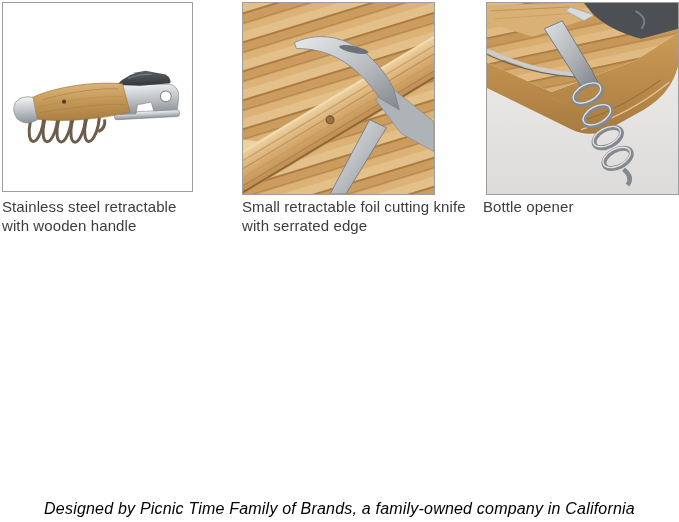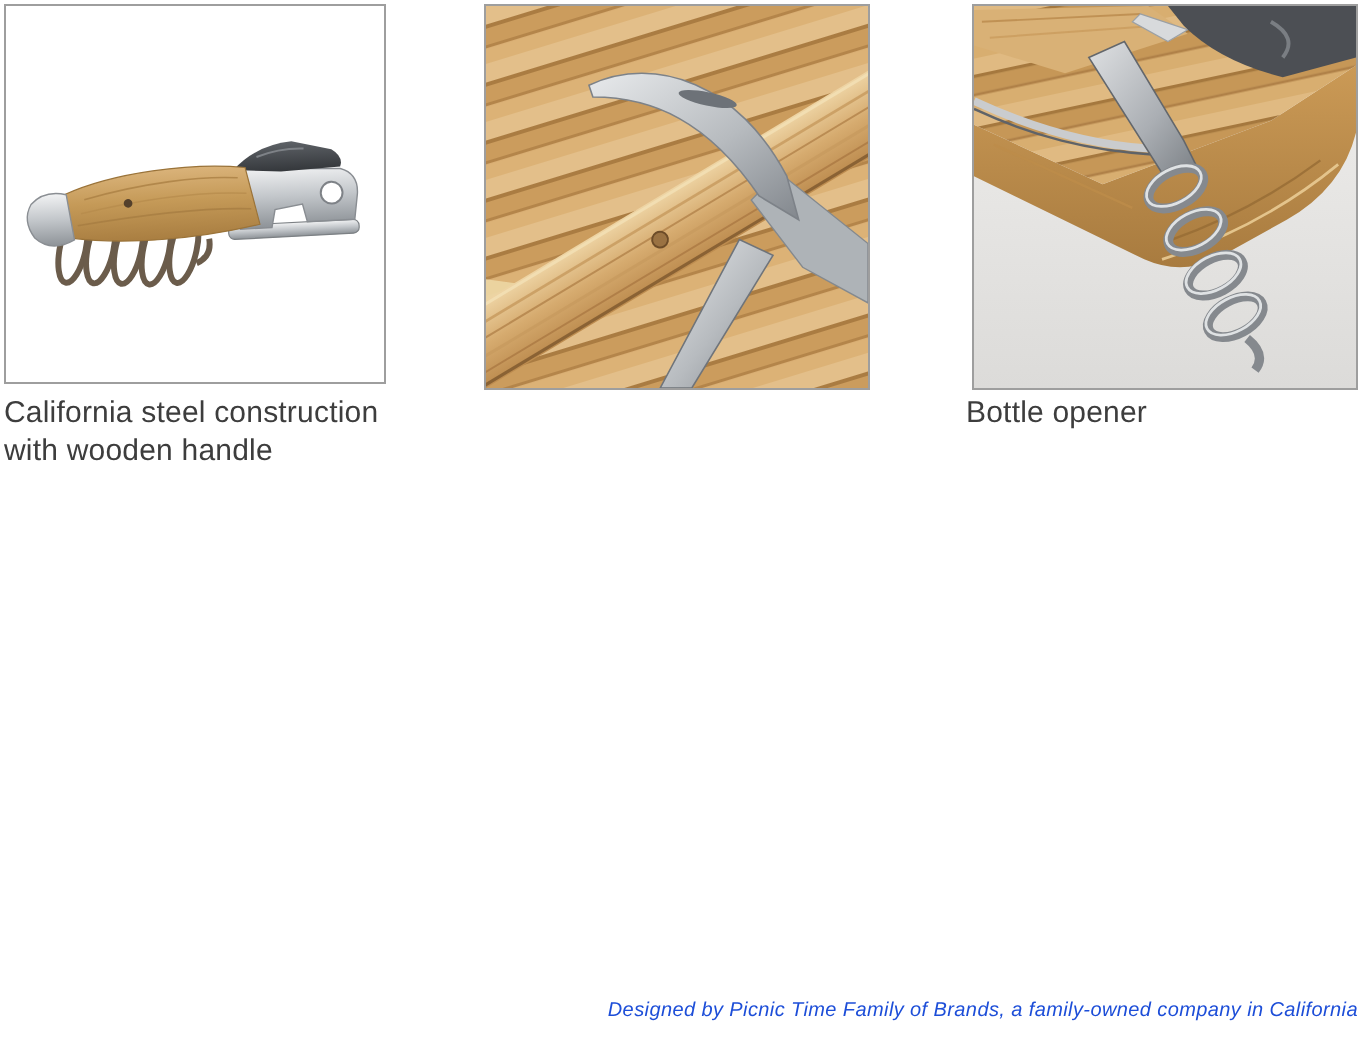--- a/index.html
+++ b/index.html
@@ -10,21 +10,21 @@
   .panel-2{left:242px;}
   .panel-3{left:486px;text-decoration:underline;}
   .imgbox{box-sizing:border-box;border:1px solid #9e9e9e;background:#fff;overflow:hidden;}
   .panel-1 .imgbox{width:191px;height:190px;}
   .panel-2 .imgbox,.panel-3 .imgbox{width:193px;height:193px;}
   .imgbox svg{display:block;width:100%;height:100%;}
   figcaption{position:absolute;left:0;top:196px;font-size:15px;line-height:18.5px;color:#3d3d3d;letter-spacing:0.1px;}
   .panel-1 figcaption{width:205px;}
   .panel-2 figcaption{width:252px;}
   .panel-3 figcaption{left:-3px;width:200px;}
-  .footer{position:absolute;left:0;top:500px;width:679px;text-align:right;font-style:italic;font-size:10px;color:#1d4ed8;letter-spacing:0.2px;}
+  .footer{position:absolute;left:0;top:500px;width:679px;text-align:center;font-style:italic;font-size:16px;color:#000000;letter-spacing:0.2px;}
 </style>
 </head>
 <body>
 
 <div class="canvas">
 
   <figure class="panel panel-1">
     <div class="imgbox">
       <svg viewBox="0 0 191 190" preserveAspectRatio="none">
         <defs>
@@ -60,21 +60,21 @@
           <path d="M128,78 Q140,74 152,75" stroke="#7e8287" stroke-width="1" fill="none"></path>
           <path d="M30,92 C55,82 95,79 122,83 L128,112 C95,118 60,119 32,114 Z" fill="url(#wood1)" stroke="#9a7339" stroke-width="0.6"></path>
           <path d="M40,95 C70,88 100,86 118,88" stroke="#aa7f44" stroke-width="0.8" fill="none" opacity="0.8"></path>
           <path d="M38,102 C70,96 100,94 122,96" stroke="#b58a4c" stroke-width="0.7" fill="none" opacity="0.7"></path>
           <path d="M36,108 C70,104 100,102 124,104" stroke="#a47a40" stroke-width="0.8" fill="none" opacity="0.7"></path>
           <circle cx="62" cy="98" r="2.2" fill="#54402b"></circle>
           <path d="M31,92 L34,115 Q22,121 14,113 Q8,104 13,96 Q20,89 31,92 Z" fill="url(#steel1)" stroke="#8a8e93" stroke-width="0.7"></path>
         </g>
       </svg>
     </div>
-    <figcaption>California steel construction with wooden handle</figcaption>
+    <figcaption>Stainless steel retractable with wooden handle</figcaption>
   </figure>
 
   <figure class="panel panel-2">
     <div class="imgbox">
       <svg viewBox="0 0 193 193" preserveAspectRatio="none">
         <defs>
           <pattern id="bamboo2" width="28" height="28" patternUnits="userSpaceOnUse" patternTransform="rotate(-17)">
             <rect width="28" height="28" fill="#d4a76a"></rect>
             <rect y="0" width="28" height="9" fill="#e3bf8a"></rect>
             <rect y="9" width="28" height="2" fill="#aa7c42"></rect>
@@ -104,20 +104,21 @@
           <line x1="-40" y1="118" x2="230" y2="118" stroke="#c79a5e" stroke-width="1.6" opacity="0.7"></line>
           <line x1="-40" y1="125" x2="230" y2="125" stroke="#a87540" stroke-width="1" opacity="0.7"></line>
           <line x1="-40" y1="130.5" x2="230" y2="130.5" stroke="#8a6234" stroke-width="1.6"></line>
           <circle cx="86" cy="113" r="4" fill="#9a7242" stroke="#6d4c28" stroke-width="1"></circle>
         </g>
         <path d="M148,84 L193,120 L193,150 L160,132 L134,98 Z" fill="#aeb3b7" stroke="#84898e" stroke-width="0.7"></path>
         <path d="M52,40 C86,24 128,40 152,86 L158,108 L138,96 C112,58 84,46 54,46 Z" fill="url(#steel2)" stroke="#7d8288" stroke-width="0.8"></path>
         <ellipse cx="112" cy="47" rx="15" ry="3.4" transform="rotate(12 112 47)" fill="#6d7278"></ellipse>
       </svg>
     </div>
+    <figcaption>Small retractable foil cutting knife with serrated edge</figcaption>
   </figure>
 
   <figure class="panel panel-3">
     <div class="imgbox">
       <svg viewBox="0 0 193 193" preserveAspectRatio="none">
         <defs>
           <linearGradient id="bg3" x1="0" y1="0" x2="0" y2="1">
             <stop offset="0" stop-color="#f1f0ee"></stop>
               <stop offset="1" stop-color="#dcdbd9"></stop>
           </linearGradient>

